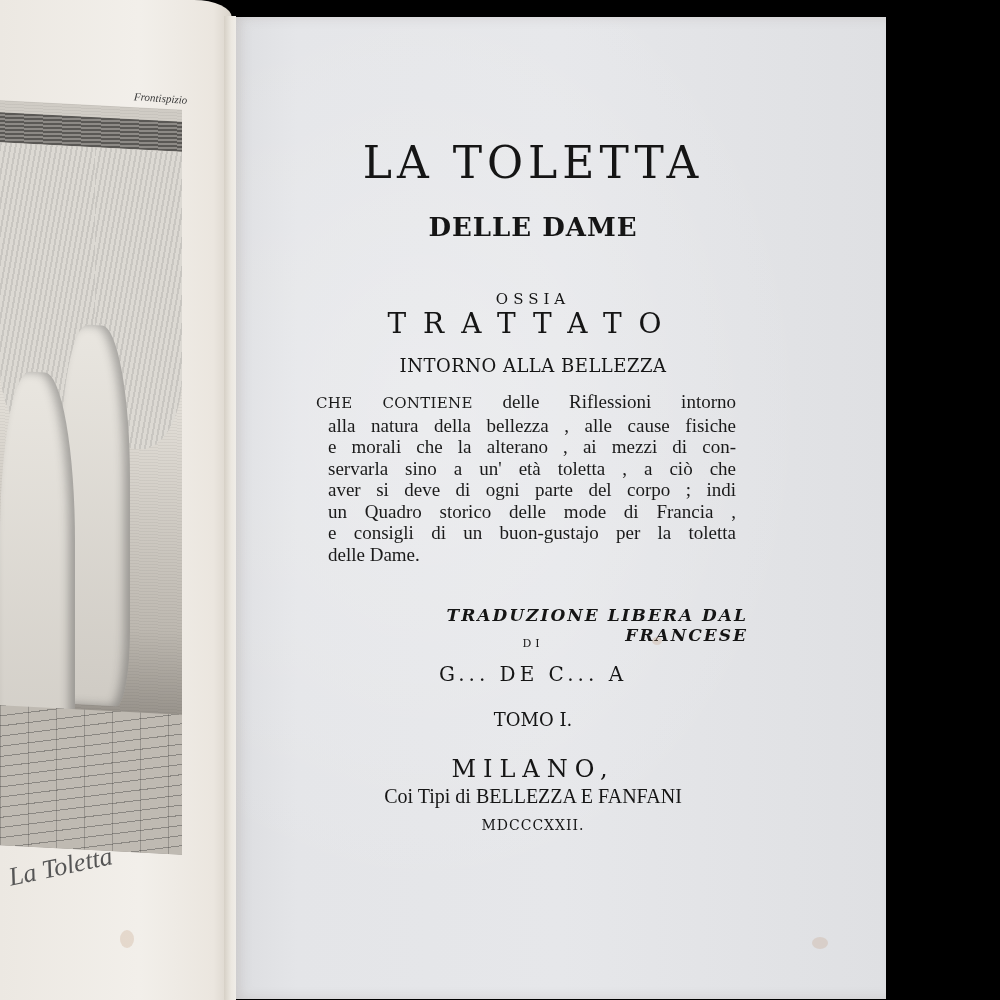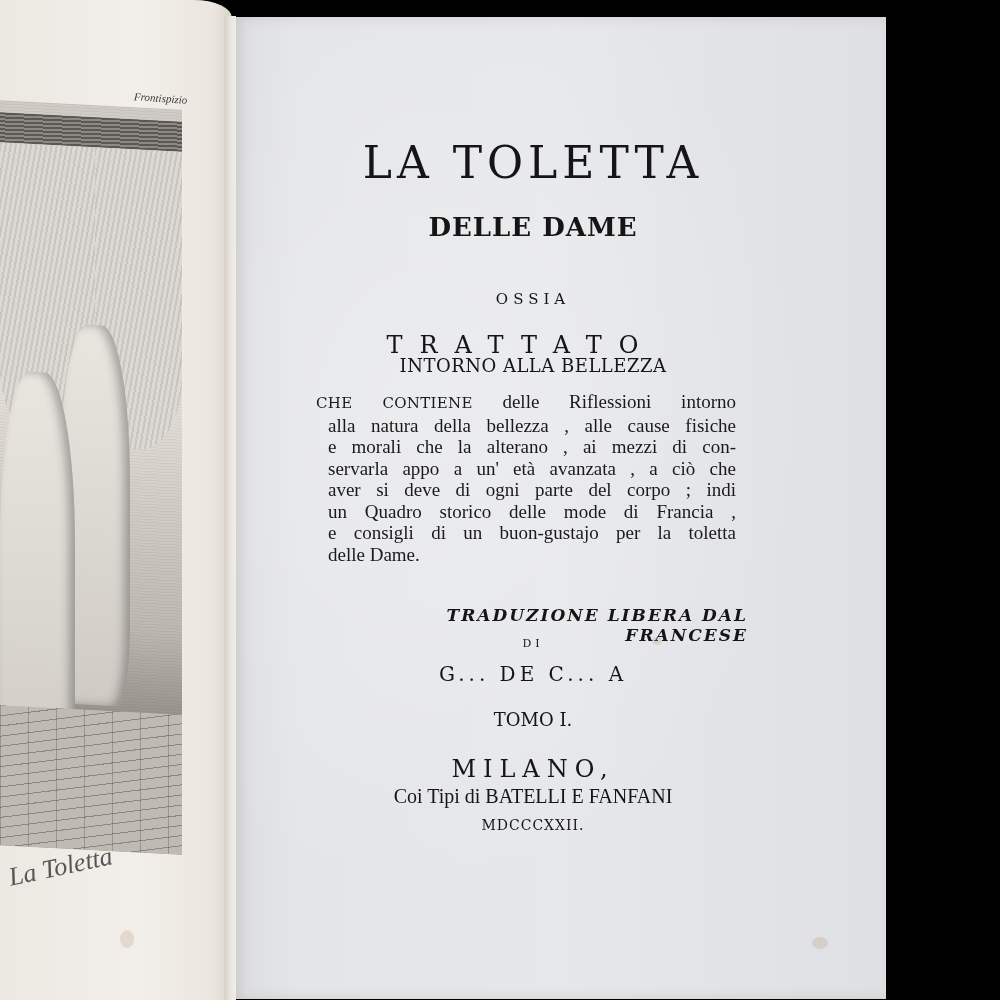--- a/index.html
+++ b/index.html
@@ -64,21 +64,21 @@
         radial-gradient(ellipse at 30% 40%, rgba(255,255,255,0.25), transparent 60%),
         linear-gradient(90deg, #dcdde0 0%, #e4e5e8 10%, #e6e7ea 50%, #dfe0e3 100%);
       box-shadow: inset 8px 0 12px rgba(150,140,130,0.25);
     }
     .title-block { position: absolute; left: 0; top: 0; width: 100%; color: #151515; }
     .center { position: absolute; left: 0; width: 100%; text-align: center; }
 
     .t-main { top: 120px; left: 86px; width: 430px; font-size: 44px; letter-spacing: 5px; }
     .t-sub1 { top: 195px; left: 86px; width: 430px; font-size: 26px; font-weight: bold; letter-spacing: 1px; }
     .t-ossia { top: 253px; left: 86px; width: 430px; font-size: 15px; letter-spacing: 5px; margin-top: 20px; }
-    .t-trattato { top: 290px; left: 74px; width: 430px; font-size: 24px; letter-spacing: 17px; margin-top: 24px; }
+    .t-trattato { top: 290px; left: 86px; width: 430px; font-size: 28px; letter-spacing: 17px; }
     .t-intorno { top: 338px; left: 86px; width: 430px; font-size: 18px; letter-spacing: 0.5px; }
 
     .body-text {
       position: absolute; left: 96px; top: 374px; width: 408px;
       font-family: "Liberation Serif", serif; font-size: 19px; line-height: 21.5px;
       color: #1a1a1a; text-align: justify;
     }
     .body-text .line { display: block; text-align: justify; text-align-last: justify; white-space: nowrap; }
     .body-text .line.last { text-align-last: left; }
     .body-text .lead { font-family: "DejaVu Serif", serif; font-size: 15px; letter-spacing: 0.3px; }
@@ -120,30 +120,30 @@
     <div class="center t-ossia">OSSIA</div>
     <div class="center t-trattato">TRATTATO</div>
     <div class="center t-intorno">INTORNO ALLA BELLEZZA</div>
 
     <div class="body-text">
       <span class="line" style="margin-left:-12px;">
         <span class="lead">CHE CONTIENE</span><span> delle Riflessioni intorno</span>
       </span>
       <span class="line">alla natura della bellezza , alle cause fisiche</span>
       <span class="line">e morali che la alterano , ai mezzi di con-</span>
-      <span class="line">servarla appo a un' età avanzata , a ciò che</span>
+      <span class="line">servarla sino a un' età toletta , a ciò che</span>
       <span class="line">aver si deve di ogni parte del corpo ; indi</span>
       <span class="line">un Quadro storico delle mode di Francia ,</span>
       <span class="line">e consigli di un buon-gustajo per la toletta</span>
       <span class="line last">delle Dame.</span>
     </div>
 
     <div class="center t-trad">TRADUZIONE LIBERA DAL FRANCESE</div>
     <div class="center t-di">DI</div>
     <div class="center t-author">G... DE C... A</div>
     <div class="center t-tomo">TOMO I.</div>
     <div class="center t-city">MILANO,</div>
-    <div class="center t-printer">Coi Tipi di BATELLI E FANFANI</div>
+    <div class="center t-printer">Coi Tipi di BELLEZZA E FANFANI</div>
     <div class="center t-year">MDCCCXXII.</div>
   </div>
   <div class="foxing" style="left:580px;top:920px;width:16px;height:12px;"></div>
   <div class="foxing" style="left:420px;top:620px;width:10px;height:8px;"></div>
 </div>
 
 </body></html>

